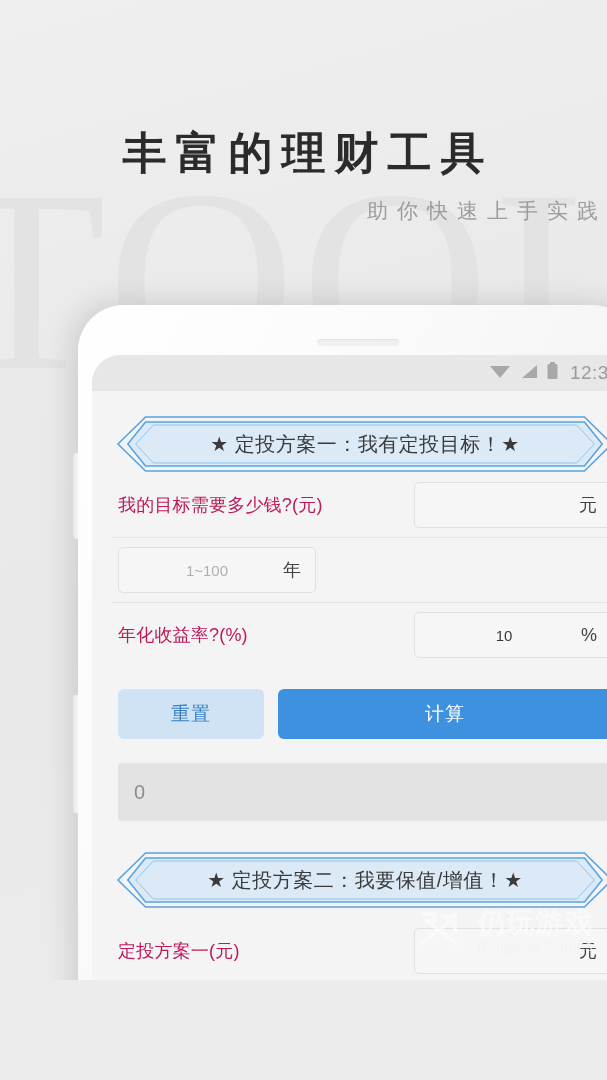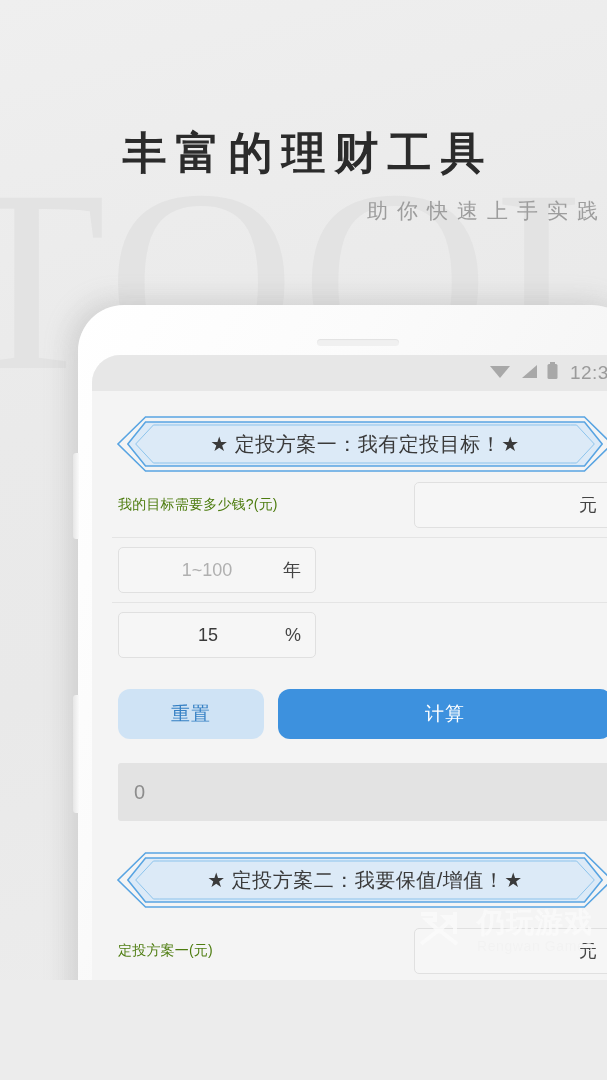--- a/index.html
+++ b/index.html
@@ -171,58 +171,58 @@
   .form-row {
     display: flex;
     align-items: center;
     justify-content: space-between;
     height: 64px;
     border-bottom: 1px solid #e4e4e4;
     padding: 0 6px;
   }
   .form-row.noline { border-bottom: none; }
   .row-label {
-    font-size: 14px;
-    color: #4d7c0f;
+    font-size: 18px;
+    color: #be185d;
     letter-spacing: 0.2px;
   }
   .field {
     position: relative;
     width: 198px;
     height: 46px;
     border: 1px solid #e0e0e0;
     border-radius: 5px;
     background: #f6f6f6;
     display: flex;
     align-items: center;
     box-sizing: border-box;
   }
   .field-value {
     flex: 1;
     text-align: center;
-    font-size: 18px;
+    font-size: 15px;
     color: #3a3a3a;
     padding-left: 12px;
   }
   .field-value.placeholder { color: #b0b0b0; }
   .field-unit {
     font-size: 18px;
     color: #444444;
     padding-right: 14px;
   }
 
   
   .btn-row {
     display: flex;
     gap: 14px;
     margin: 22px 6px 0 6px;
   }
   .btn {
     height: 50px;
-    border-radius: 12px;
+    border-radius: 6px;
     display: flex;
     align-items: center;
     justify-content: center;
     font-size: 19px;
     letter-spacing: 1px;
     box-sizing: border-box;
     border: none;
     font-family: inherit;
   }
   .btn-reset {
@@ -346,22 +346,23 @@
         </div>
 
         <div class="form-row">
           <div class="field">
             <span class="field-value placeholder">1~100</span>
             <span class="field-unit">年</span>
           </div>
         </div>
 
         <div class="form-row noline">
+          <span class="row-label">年化收益率?(%)</span>
           <div class="field">
-            <span class="field-value">15</span>
+            <span class="field-value">10</span>
             <span class="field-unit">%</span>
           </div>
         </div>
 
         <div class="btn-row">
           <button class="btn btn-reset">重置</button>
           <button class="btn btn-calc">计算</button>
         </div>
 
         <div class="result-bar">

